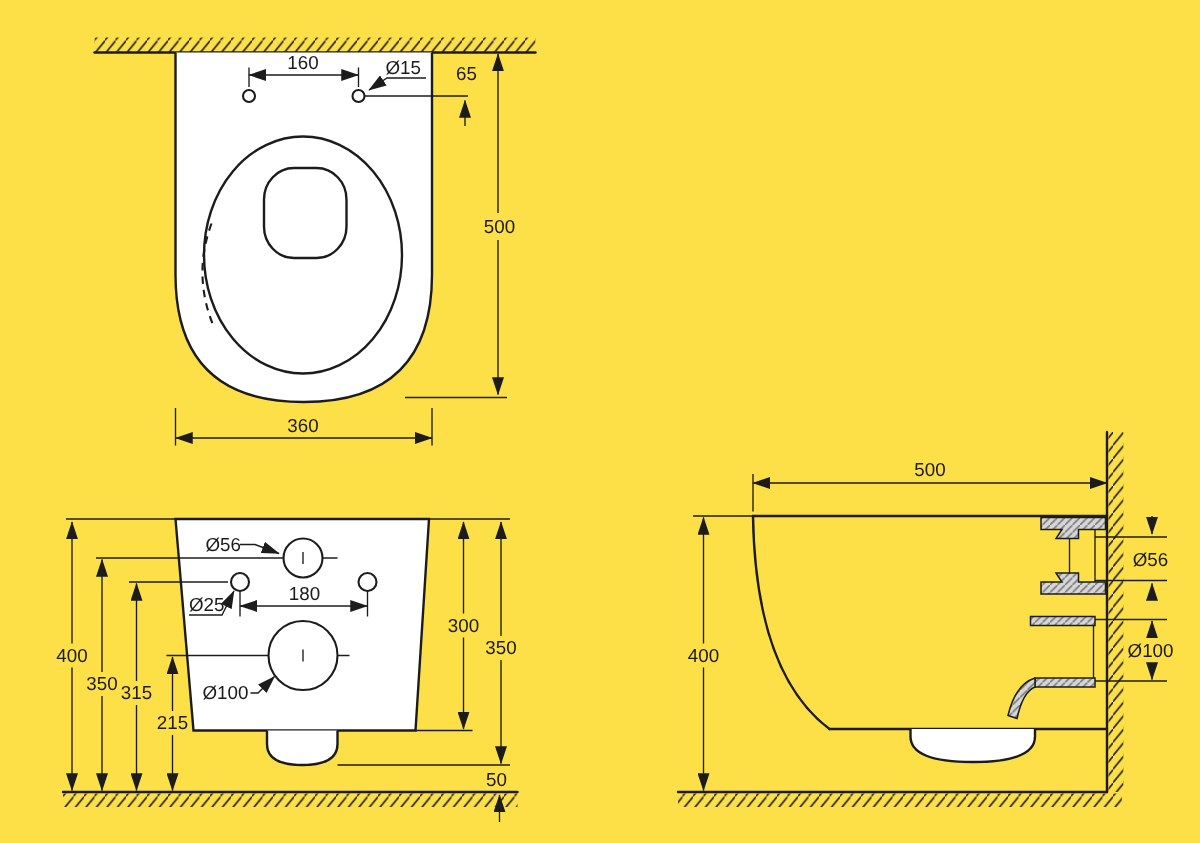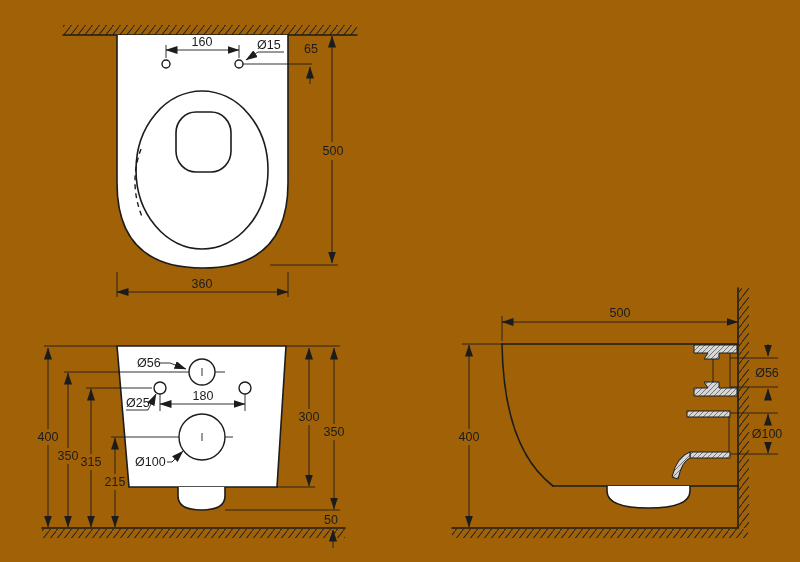--- a/index.html
+++ b/index.html
@@ -1,16 +1,16 @@
 <!DOCTYPE html>
 <html><head>
 <meta charset="utf-8">
 <style>
   html,body{margin:0;padding:0;background:#ffffff;}
-  .canvas{position:relative;width:800px;height:562px;background:#a16207;overflow:hidden;
+  .canvas{position:relative;width:800px;height:562px;background:#fde047;overflow:hidden;
           font-family:"Liberation Sans", sans-serif;}
   svg{display:block;}
   .outline{stroke:#1c1c1c;stroke-width:1.6;fill:none;stroke-linecap:round;}
   .outline-f{stroke:#1c1c1c;stroke-width:1.6;fill:#ffffff;}
   .mid{stroke:#1c1c1c;stroke-width:1.4;fill:#ffffff;}
   .thin{stroke:#1c1c1c;stroke-width:0.9;fill:none;}
   .dashed{stroke:#1c1c1c;stroke-width:1.4;fill:none;stroke-dasharray:5 4;}
   .hatched{fill:url(#hatch);stroke:#1c1c1c;stroke-width:1;}
   .t{font-family:"Liberation Sans", sans-serif;font-size:12.5px;fill:#1c1c1c;text-anchor:middle;}
   .ts{text-anchor:start;}

